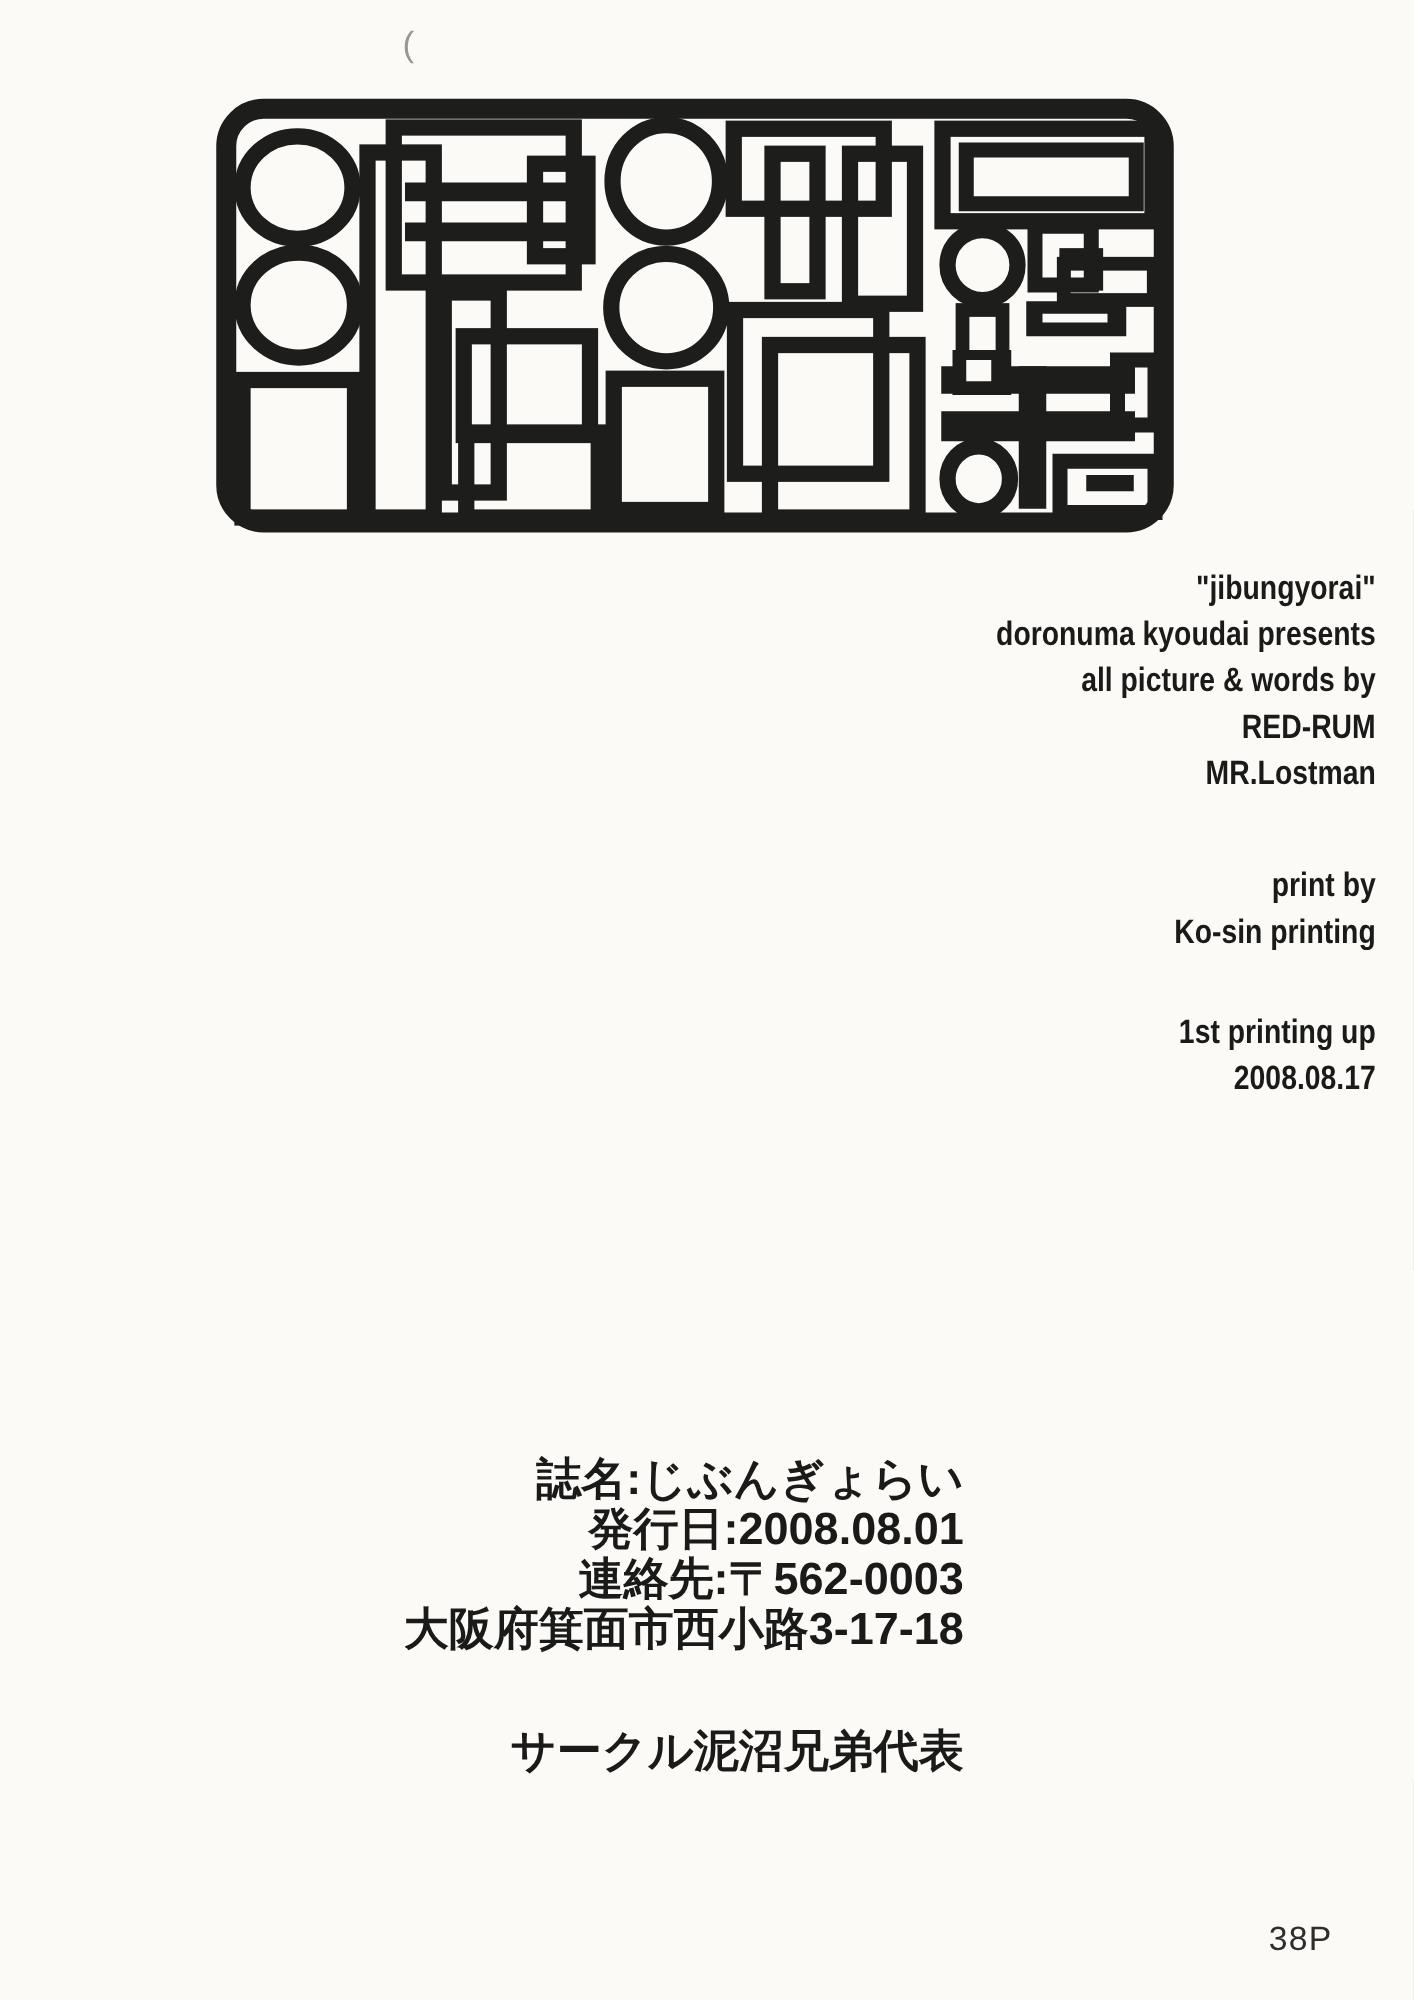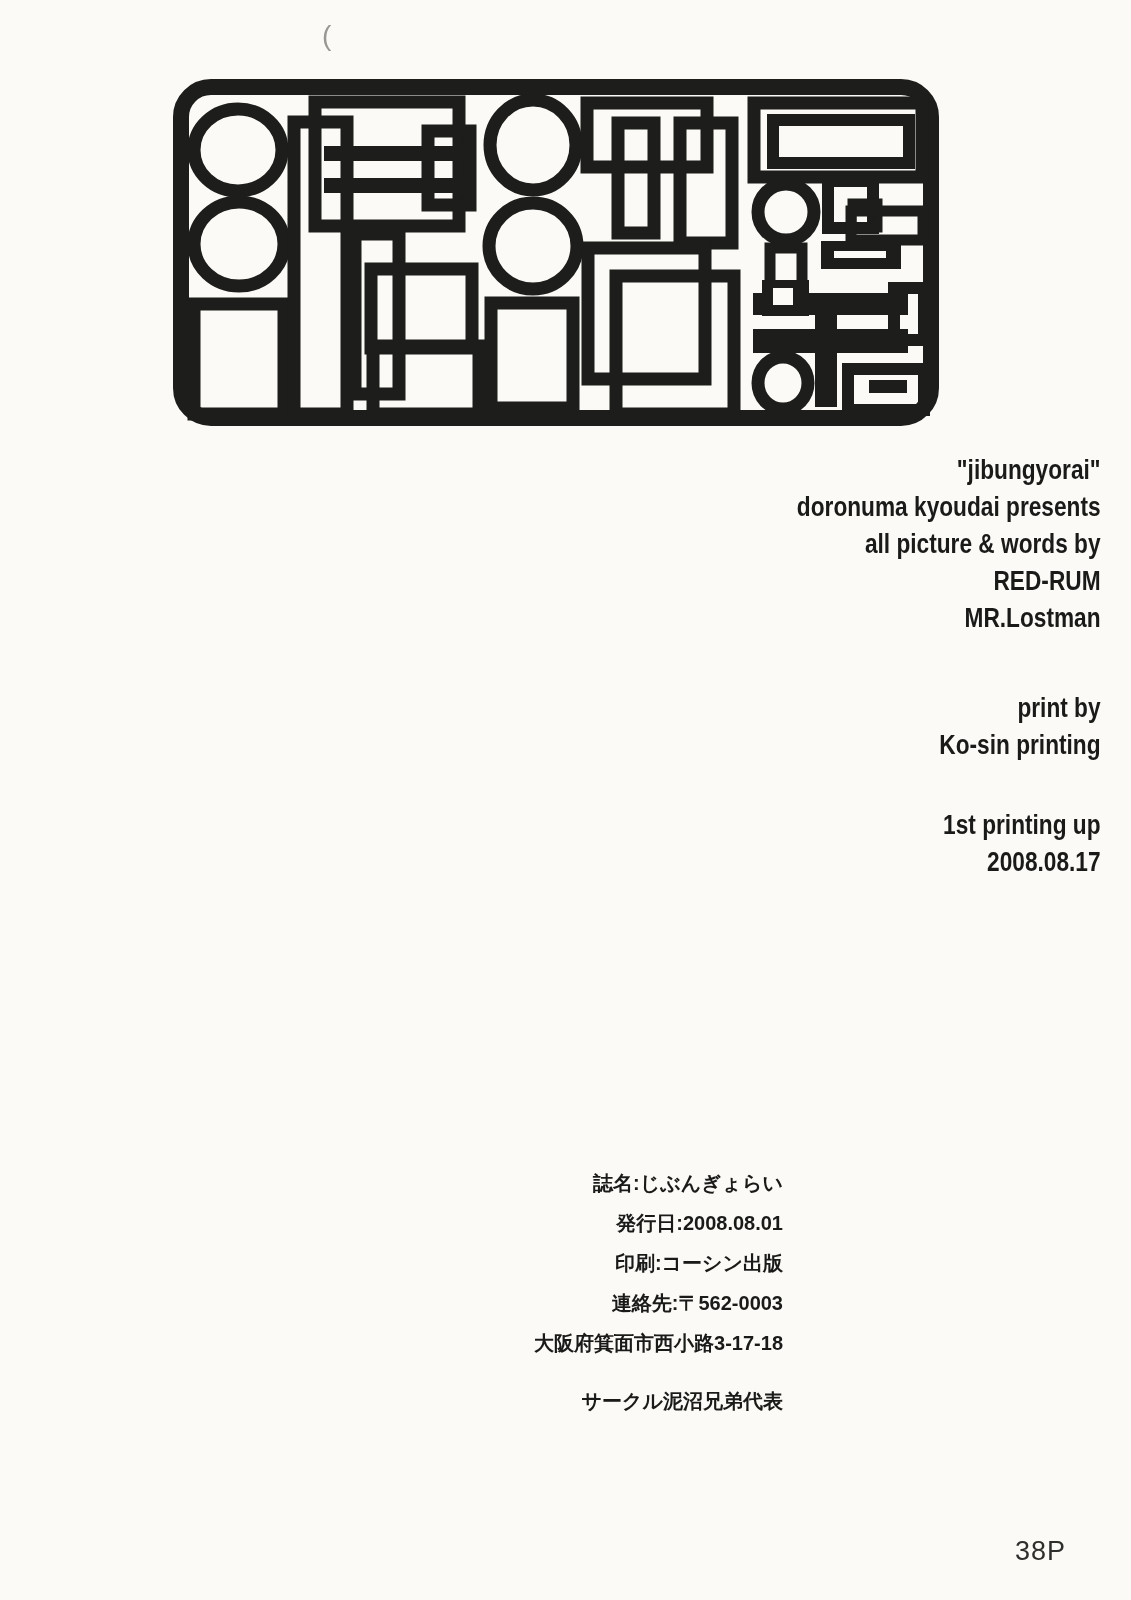--- a/index.html
+++ b/index.html
@@ -36,29 +36,29 @@
   .credits-en .line{
     display:block;
     transform:scaleX(0.84);
     transform-origin:100% 50%;
     white-space:nowrap;
   }
   .gap-print{margin-top:53px;}
   .gap-edition{margin-top:43px;}
   
   .colophon-jp{
-    position:absolute;top:1163px;right:348px;
+    position:absolute;top:1163px;right:360px;
     text-align:right;
     font-weight:bold;
-    font-size:20px;
+    font-size:36px;
     line-height:40px;
     color:#1a1a18;
   }
   .colophon-jp .line{display:block;white-space:nowrap;}
-  .gap-circle{margin-top:18px;}
+  .gap-circle{margin-top:58px;}
   
   .page-number{
     position:absolute;top:1536px;right:65px;
     font-size:27px;font-weight:400;color:#2e2e2c;
     letter-spacing:1px;
   }
 </style>
 </head>
 <body>
 
@@ -128,21 +128,20 @@
     <span class="line">MR.Lostman</span>
     <span class="line gap-print">print by</span>
     <span class="line">Ko-sin printing</span>
     <span class="line gap-edition">1st printing up</span>
     <span class="line">2008.08.17</span>
   </div>
 
   <div class="colophon-jp">
     <span class="line">誌名:じぶんぎょらい</span>
     <span class="line">発行日:2008.08.01</span>
-    <span class="line">印刷:コーシン出版</span>
     <span class="line">連絡先:〒562-0003</span>
     <span class="line">大阪府箕面市西小路3-17-18</span>
     <span class="line gap-circle">サークル泥沼兄弟代表</span>
   </div>
 
   <span class="page-number">38P</span>
 
 </div>
 
 </body></html>

